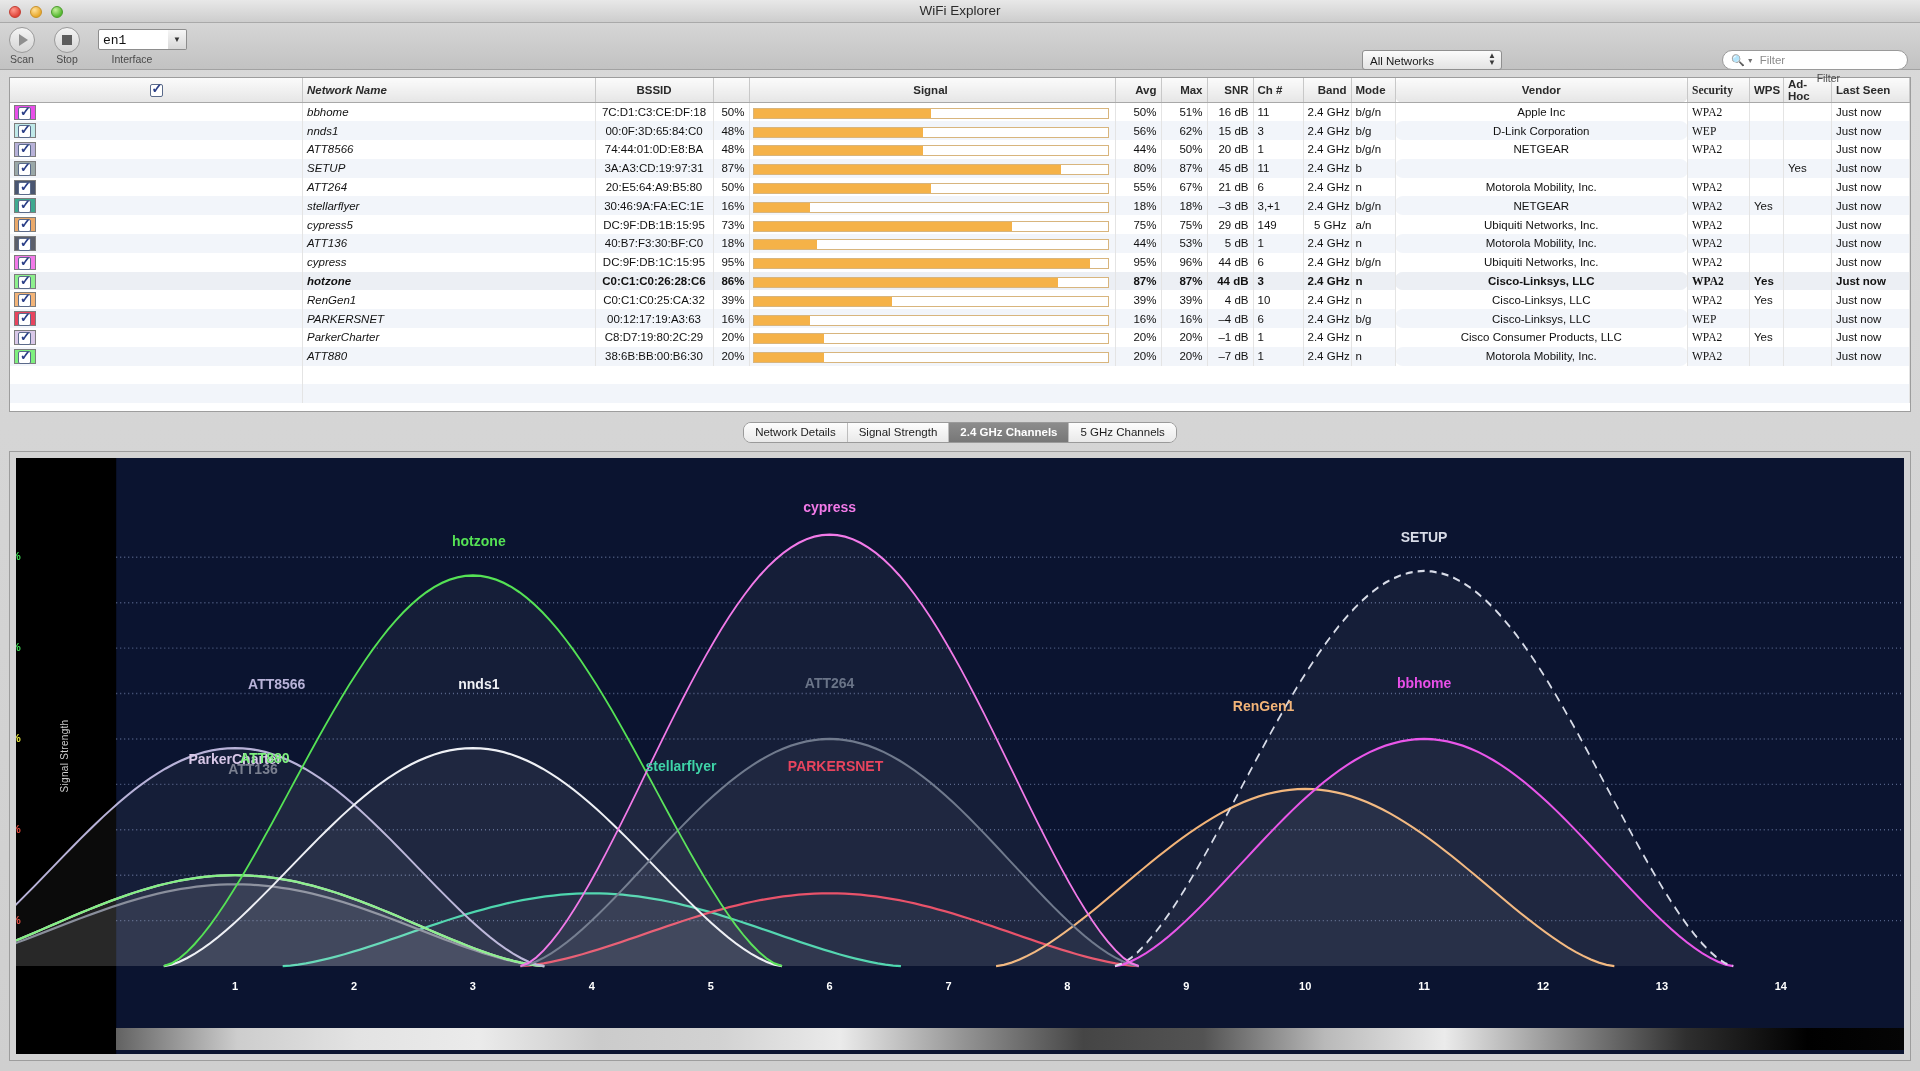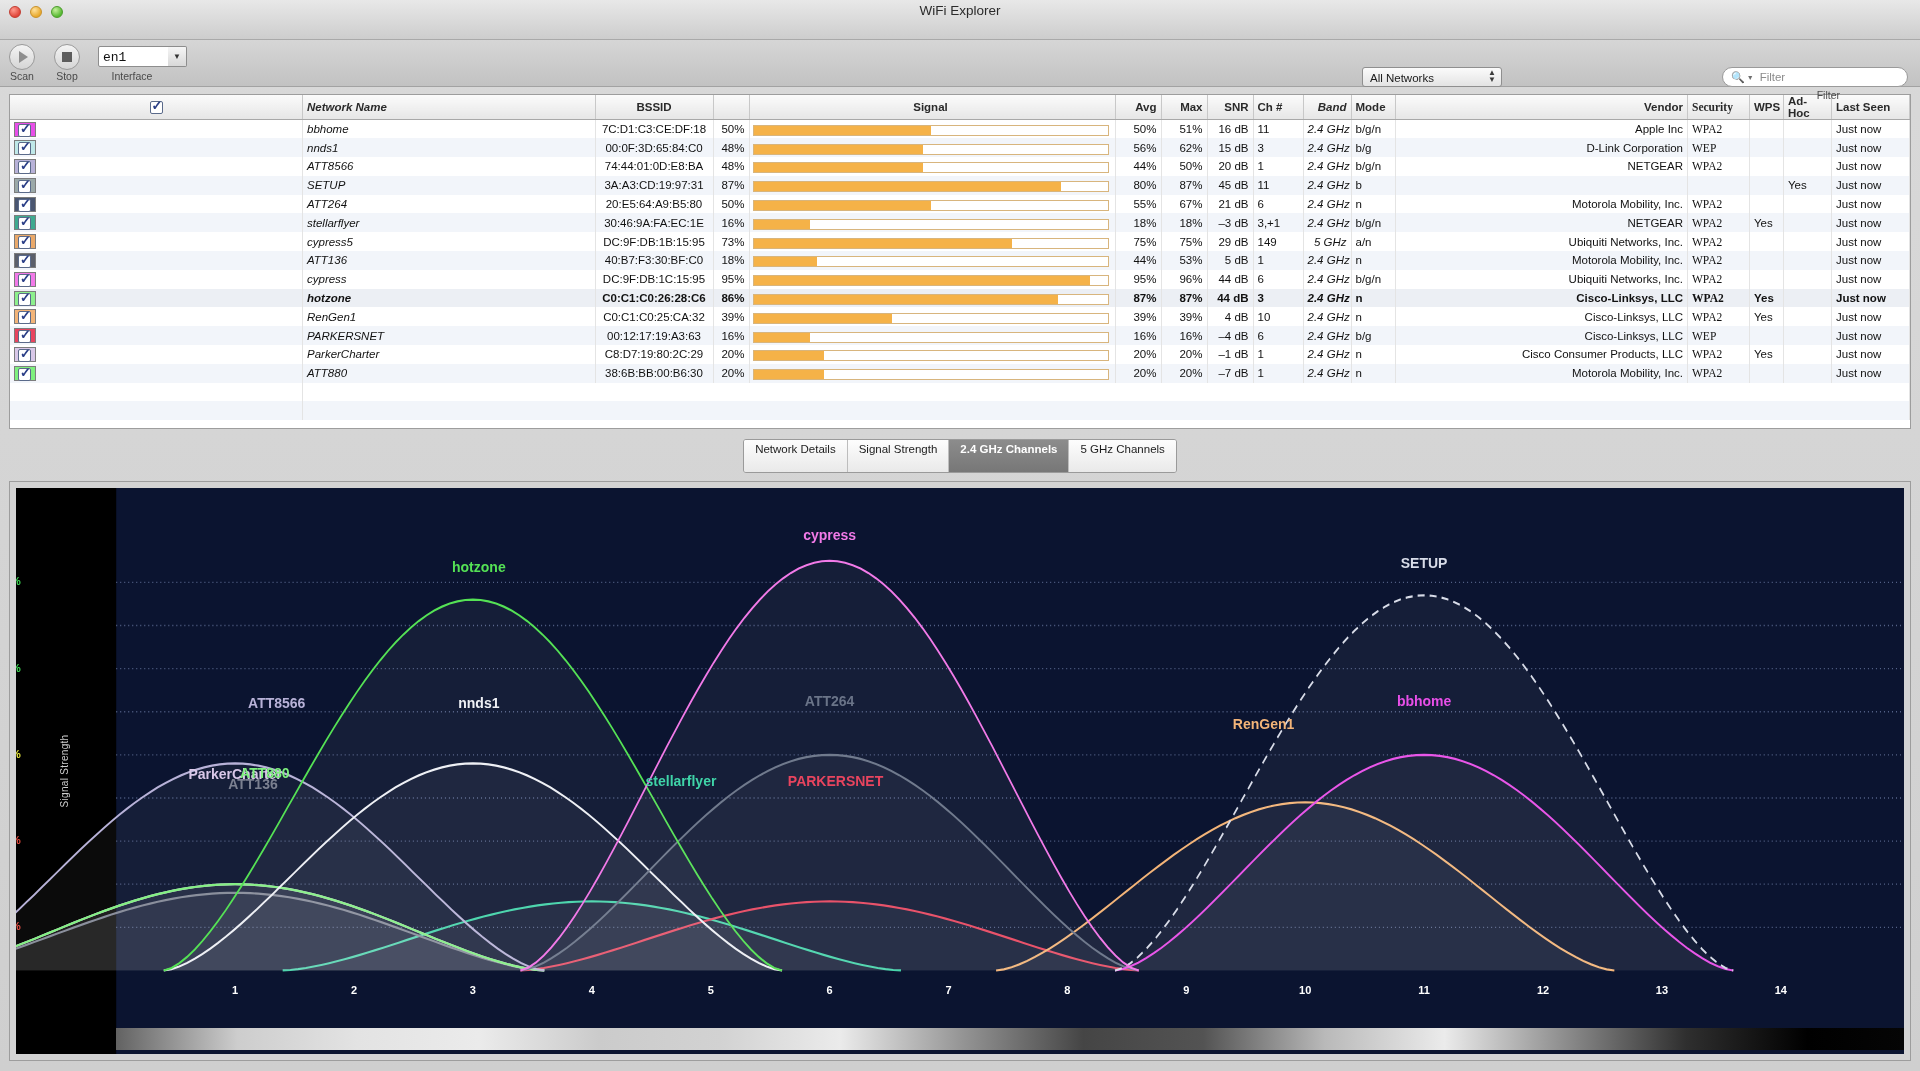--- a/index.html
+++ b/index.html
@@ -12,21 +12,21 @@
   }
 
   
   #window {
     position: absolute; left: 0; top: 0;
     width: 1920px; height: 1071px;
     background: linear-gradient(#d9d9d9, #cfcfcf);
     display: flex; flex-direction: column;
   }
   #titlebar {
-    height: 40px;
+    height: 23px;
     background: linear-gradient(#e8e8e8, #cdcdcd);
     border-bottom: 1px solid #a9a9a9;
     position: relative;
     flex: 0 0 auto;
   }
   #title-text {
     position: absolute; left: 0; right: 0; top: 3px;
     text-align: center;
     font-size: 13.5px; color: #2b2b2b;
     font-weight: 400;
@@ -164,40 +164,40 @@
   .c-bssid { text-align: center; width: 118px; }
   .c-pct { text-align: right; width: 36px; }
   .c-signal { width: 366px; padding: 0 6px 0 3px !important; margin-top: 28px; }
   .bar-track {
     height: 11px; background: #fff; border: 1px solid #d8b57d;
     position: relative; margin-top: 3px;
   }
   .bar-fill { height: 100%; background: #f5b248; }
   .c-num { text-align: right; width: 46px; }
   .c-ch { text-align: left; width: 50px; }
-  .c-band { text-align: right; width: 48px; font-style: italic; }
+  .c-band { text-align: right; width: 48px; }
   .c-mode { text-align: left; width: 44px; }
-  .c-vendor { text-align: right; }
+  .c-vendor { text-align: center; border-radius: 8px; }
   .c-sec { text-align: left; width: 62px; font-family: Liberation Serif, serif; }
   .c-wps { text-align: left; width: 34px; }
   .c-adhoc { text-align: left; width: 48px; }
   .c-seen { text-align: left; width: 78px; }
 
   
   #tabbar {
     margin-top: 10px;
     display: flex; justify-content: center;
     flex: 0 0 auto;
   }
   .tabs {
     display: inline-flex;
-    border: 1px solid #9a9a9a; border-radius: 3px;
+    border: 1px solid #9a9a9a; border-radius: 8px;
     overflow: hidden;
     background: linear-gradient(#fdfdfd, #e9e9e9);
-    height: 34px;
+    height: 21px;
   }
   .tab {
     font-size: 11.5px; color: #1c1c1c;
     padding: 0 11px; line-height: 19px;
     border-right: 1px solid #bdbdbd;
     background: linear-gradient(#fdfdfd, #e9e9e9);
   }
   .tab:last-child { border-right: none; }
   .tab.active {
     background: linear-gradient(#8c8c8c, #777777);

